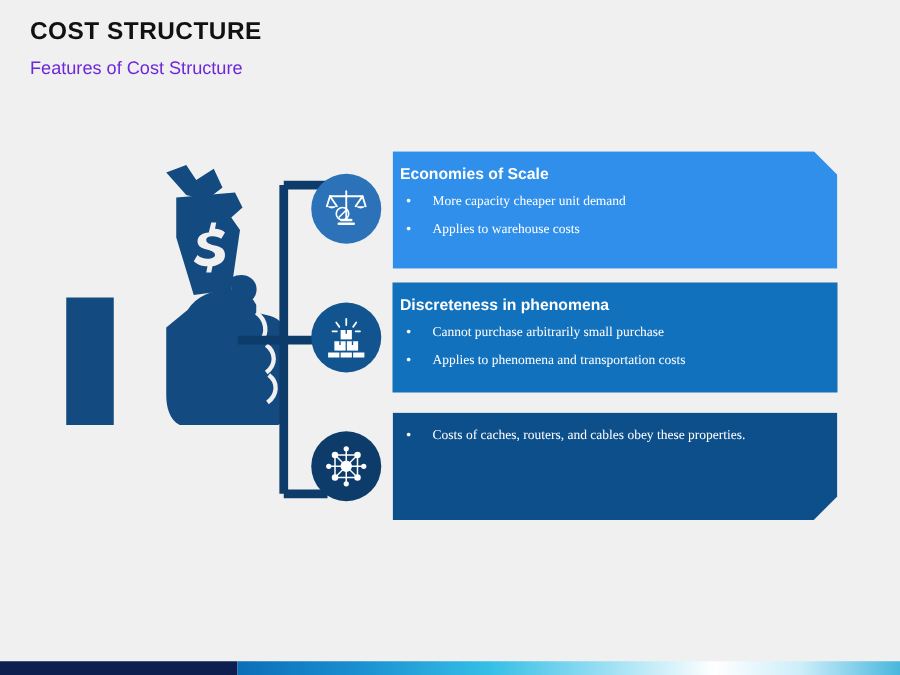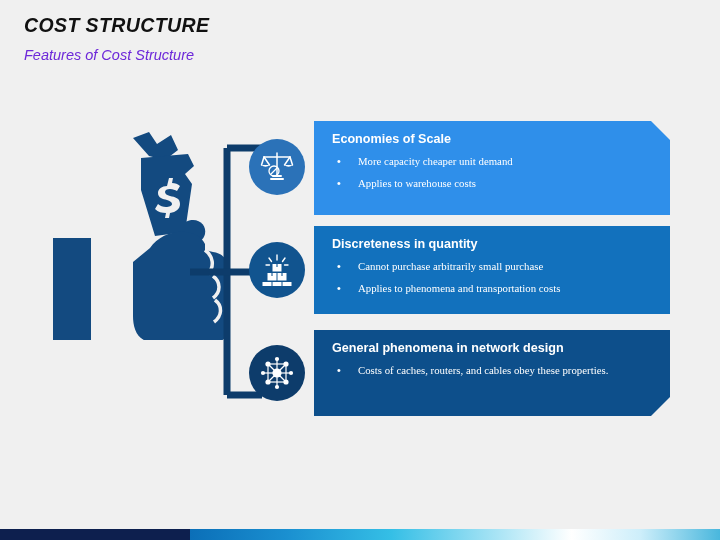--- a/index.html
+++ b/index.html
@@ -5,21 +5,21 @@
   * { margin:0; padding:0; box-sizing:border-box; }
   html, body { width:720px; height:540px; }
   body {
     background:#f0f0f0;
     font-family:"Liberation Sans", sans-serif;
     position:relative;
     overflow:hidden;
   }
 
   
-  #header { position:absolute; left:24px; top:14px;font-style:italic; }
+  #header { position:absolute; left:24px; top:14px; }
   #page-title {
     font-size:19.5px;
     font-weight:bold;
     letter-spacing:0.4px;
     color:#111111;
     font-family:"Liberation Sans", sans-serif;
   }
   #page-subtitle {
     margin-top:10px;
     font-size:14.5px;
@@ -45,21 +45,21 @@
   }
   #icon-badge-1 { left:249px; top:139px; background:#2b72b8; }
   #icon-badge-2 { left:249px; top:242px; background:#11548f; }
   #icon-badge-3 { left:249px; top:345px; background:#0d3c6b; }
 
   
   .content-box {
     position:absolute;
     left:314px;
     width:356px;
-    padding:11px 16px 10px 18px;
+    padding:11px 16px 10px 6px;
     color:#ffffff;
   }
   #content-box-1 {
     top:121px; height:94px;
     background:#2f8fea;
     clip-path: polygon(0 0, calc(100% - 19px) 0, 100% 19px, 100% 100%, 0 100%);
   }
   #content-box-2 {
     top:226px; height:88px;
     background:#1271bd;
@@ -240,35 +240,34 @@
         <span class="bullet-text">More capacity cheaper unit demand</span>
       </li>
       <li class="bullet-item">
         <span class="bullet-dot">•</span>
         <span class="bullet-text">Applies to warehouse costs</span>
       </li>
     </ul>
   </div>
 
   <div class="content-box" id="content-box-2">
-    <div class="box-heading">Discreteness in quantity</div>
+    <div class="box-heading">Discreteness in phenomena</div>
     <ul class="bullet-list">
       <li class="bullet-item">
         <span class="bullet-dot">•</span>
         <span class="bullet-text">Cannot purchase arbitrarily small purchase</span>
       </li>
       <li class="bullet-item">
         <span class="bullet-dot">•</span>
         <span class="bullet-text">Applies to phenomena and transportation costs</span>
       </li>
     </ul>
   </div>
 
   <div class="content-box" id="content-box-3">
-    <div class="box-heading">General phenomena in network design</div>
     <ul class="bullet-list">
       <li class="bullet-item">
         <span class="bullet-dot">•</span>
         <span class="bullet-text">Costs of caches, routers, and cables obey these properties.</span>
       </li>
     </ul>
   </div>
 
 </div>
 

